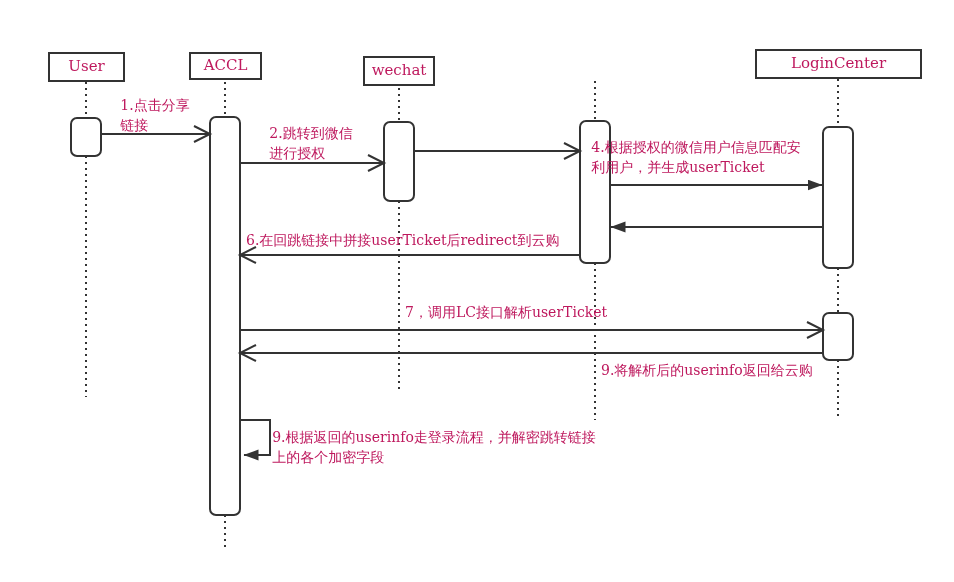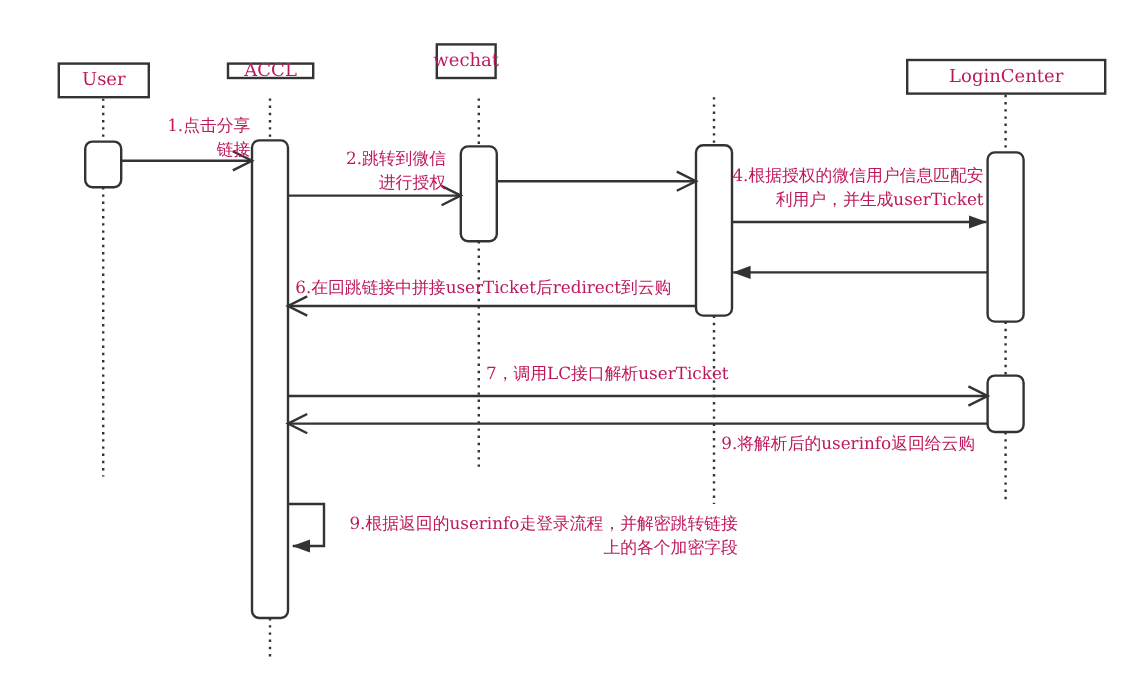--- a/index.html
+++ b/index.html
@@ -27,21 +27,21 @@
     white-space: pre-line;
     z-index: 2;
   }
   .msg {
     position: absolute;
     font-size: 14px;
     line-height: 1.4;
     white-space: pre-line;
     z-index: 3;
   }
-  .msg.center { transform: translateX(-50%); text-align: right; margin-left: 19px; }
+  .msg.center { transform: translateX(-50%); text-align: left; }
 </style>
 </head>
 <body>
 
 <div class="canvas">
 
   <svg width="954" height="582" viewBox="0 0 954 582">
     <defs>
       <marker id="openArrow" markerWidth="20" markerHeight="20" refX="16" refY="9" orient="auto" markerUnits="userSpaceOnUse">
         <path d="M1,1 L17,9 L1,17" fill="none" stroke="#333333" stroke-width="2"></path>
@@ -77,24 +77,24 @@
       <line x1="580" y1="255" x2="241" y2="255" marker-end="url(#openArrow)"></line>
       <line x1="240" y1="330" x2="822" y2="330" marker-end="url(#openArrow)"></line>
       <line x1="823" y1="353" x2="241" y2="353" marker-end="url(#openArrow)"></line>
       <polyline points="240,420 270,420 270,455 244,455" marker-end="url(#filledArrow)"></polyline>
     </g>
   </svg>
 
   <div class="actor-box" style="left:48px; top:52px; width:77px; height:30px">
     <span>User</span>
   </div>
-  <div class="actor-box" style="left:189px; top:52px; width:73px; height:14px">
+  <div class="actor-box" style="left:189px; top:52px; width:73px; height:28px">
     <span>ACCL</span>
   </div>
-  <div class="actor-box" style="left:363px; top:36px; width:51px; height:30px">
+  <div class="actor-box" style="left:363px; top:56px; width:72px; height:30px">
     <span>wechat</span>
   </div>
   <div class="actor-box" style="left:755px; top:49px; width:167px; height:30px">
     <span>LoginCenter</span>
   </div>
 
   <div class="msg center" style="left:155px; top:96px">1.点击分享
 链接</div>
   <div class="msg center" style="left:311px; top:124px">2.跳转到微信
 进行授权</div>

